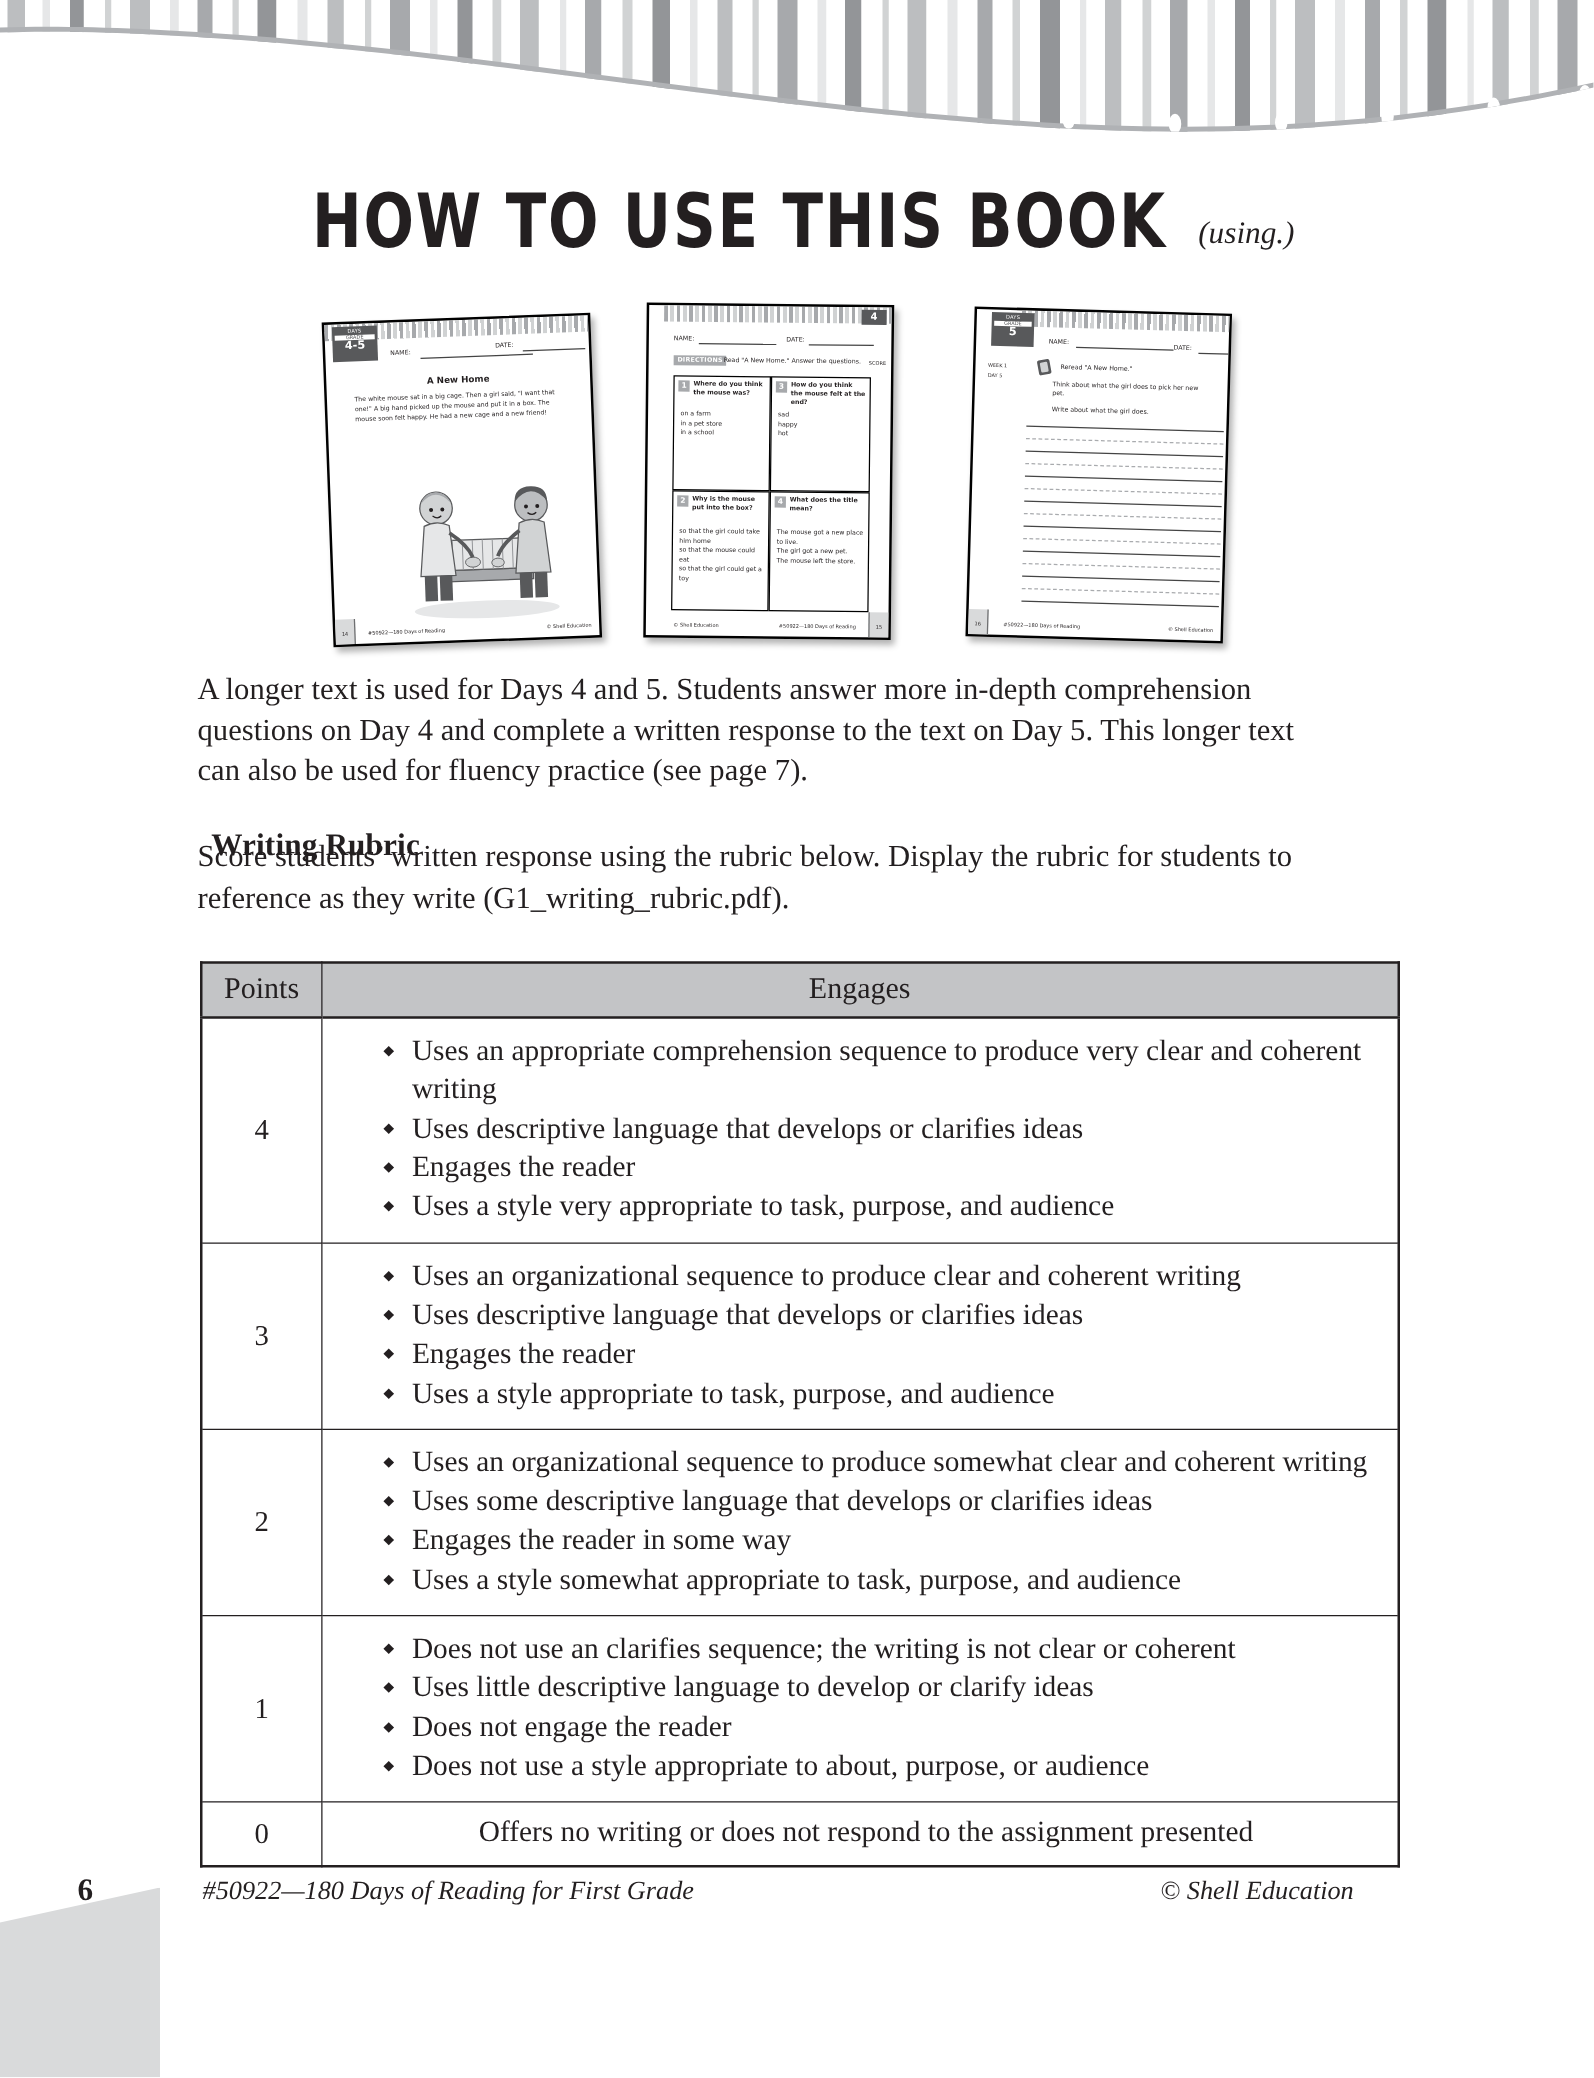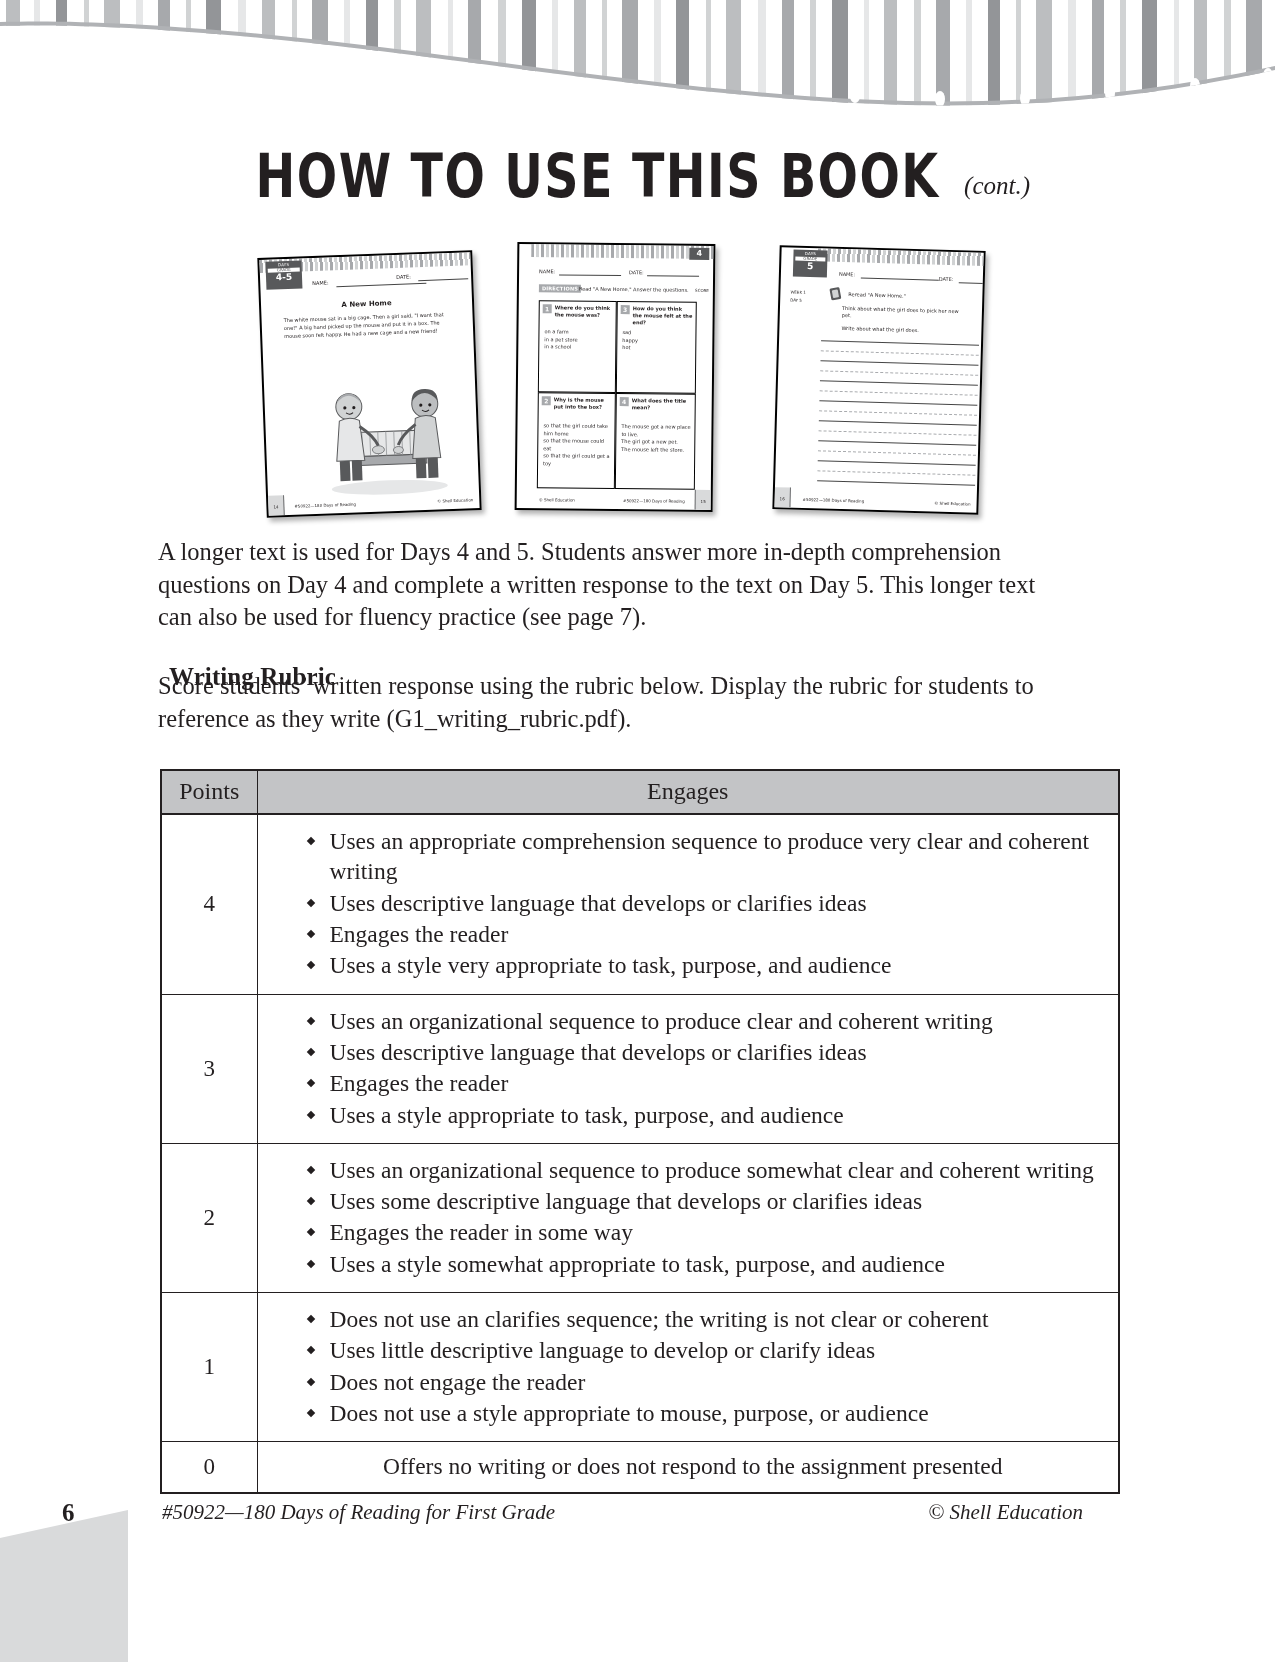--- a/index.html
+++ b/index.html
@@ -335,21 +335,21 @@
         <ellipse cx="1025" cy="98" rx="5" ry="8"></ellipse>
         <ellipse cx="1110" cy="93" rx="5" ry="9"></ellipse>
         <ellipse cx="1195" cy="86" rx="5" ry="8"></ellipse>
         <ellipse cx="1268" cy="76" rx="5" ry="8"></ellipse>
       </g>
     </g>
   </svg>
 </div>
 
 <div class="page-title-wrap">
-  <span class="page-title">HOW TO USE THIS BOOK</span><span class="page-title-cont">(cont.)</span>
+  <span class="page-title">HOW TO USE THIS BOOK</span><span class="page-title-cont">(using.)</span>
 </div>
 
 <div class="thumbs">
 
   <div class="thumb" style="left:262px; top:16px; width:215px; height:260px; transform:rotate(-2.1deg);">
     <div class="sheet-stripe"></div>
     <div class="daytab" style="left:6px; top:2px; width:36px; height:28px; padding-top:2px;">
       <span class="dt-small">DAYS</span>
       <span class="dt-band">GRADE</span>
       <span class="dt-num">4-5</span>
@@ -567,21 +567,21 @@
       </td>
     </tr>
 
     <tr>
       <td class="pts">1</td>
       <td class="crit">
         <ul>
           <li>Does not use an clarifies sequence; the writing is not clear or coherent</li>
           <li>Uses little descriptive language to develop or clarify ideas</li>
           <li>Does not engage the reader</li>
-          <li>Does not use a style appropriate to mouse, purpose, or audience</li>
+          <li>Does not use a style appropriate to about, purpose, or audience</li>
         </ul>
       </td>
     </tr>
 
     <tr>
       <td class="pts">0</td>
       <td class="crit single">Offers no writing or does not respond to the assignment presented</td>
     </tr>
 
   </tbody>

